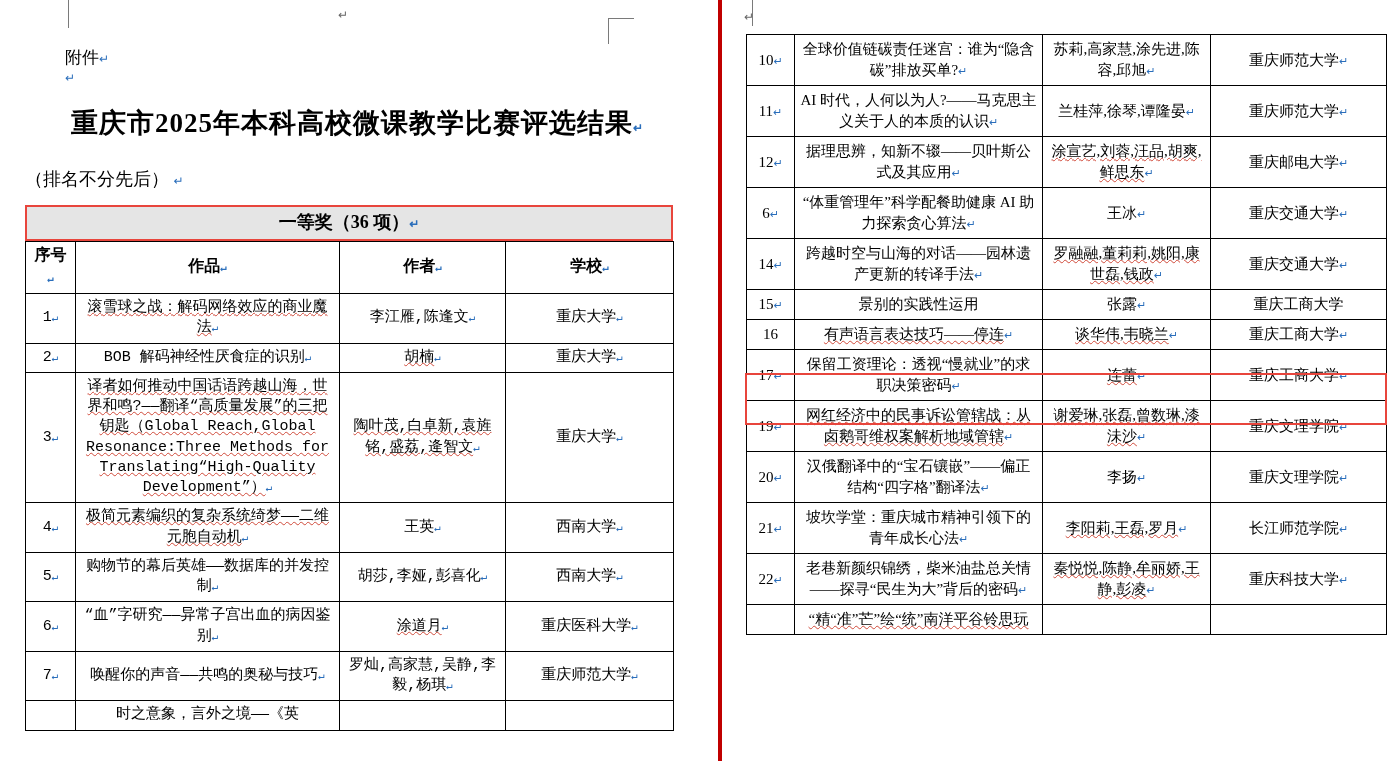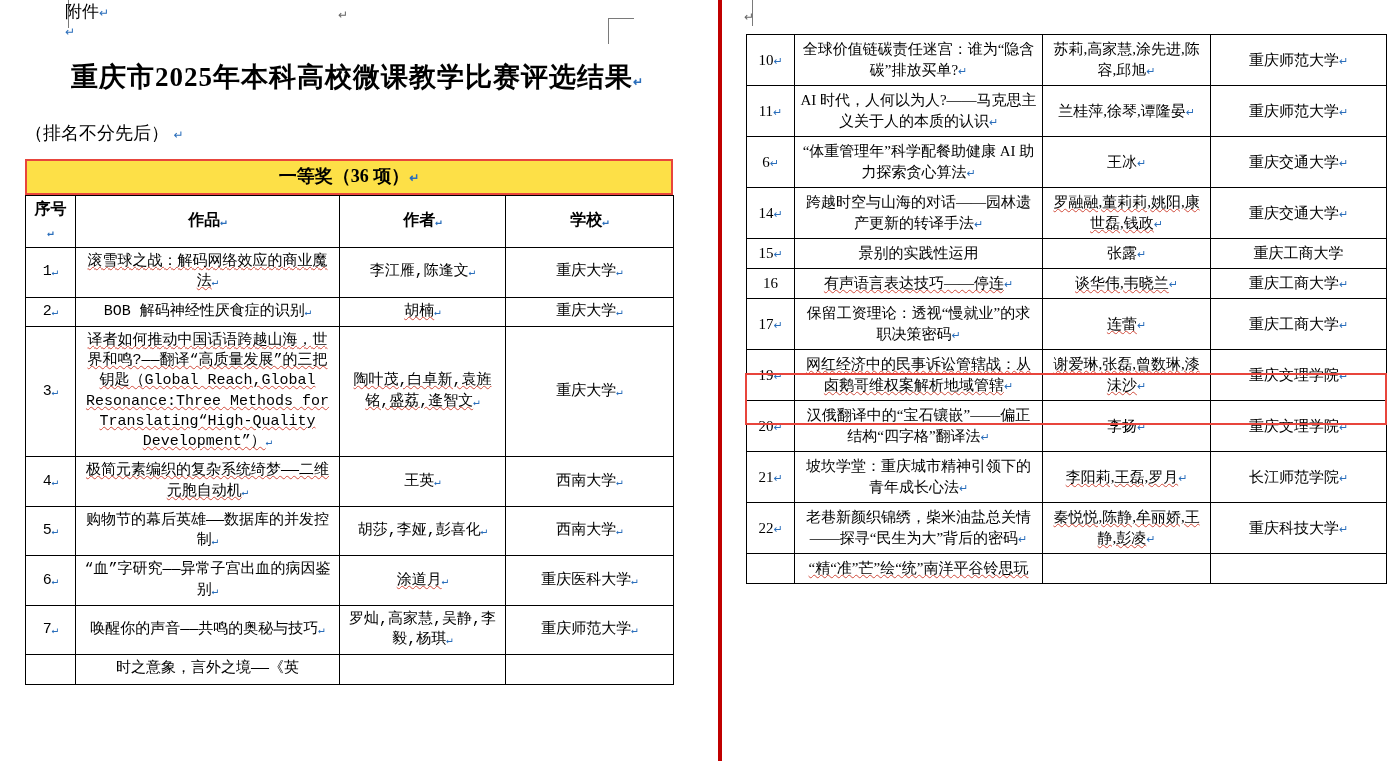--- a/index.html
+++ b/index.html
@@ -43,20 +43,21 @@
   }
   .pilcrow { color: #2a6ebb; font-size: 12px; }
   .gray-pil { color: #666; font-size: 12px; }
 
   
   .doc-body {
     position: absolute;
     left: 25px; top: 0; width: 665px;
   }
   .attach {
+    margin-top: 46px;
     font-size: 17px;
     padding-left: 40px;
     color: #000;
   }
   .blank-line { height: 22px; padding-left: 40px; font-size: 15px; }
   .doc-title {
     margin-top: 14px;
     text-align: center;
     font-size: 27px;
     font-weight: bold;
@@ -74,21 +75,21 @@
     margin-top: 14px;
     margin-left: 0px;
     width: 648px;
   }
   .award-box {
     border: 2px solid #e8453c;
     padding: 3px 0 5px 0;
     text-align: center;
     font-size: 18px;
     font-weight: bold;
-    background: #fde047;
+    background: #e5e5e5;
   }
   
   table.doc {
     border-collapse: collapse;
     width: 648px;
     table-layout: fixed;
     font-family: Liberation Mono, monospace;
   }
   table.doc td, table.doc th {
     border: 1px solid #000;
@@ -261,20 +262,26 @@
             <td><span>苏莉,高家慧,涂先进,陈容,邱旭</span><span class="pil-inline">↵</span></td>
             <td><span>重庆师范大学</span><span class="pil-inline">↵</span></td>
           </tr>
           <tr>
             <td><span>11</span><span class="pil-inline">↵</span></td>
             <td><span>AI 时代，人何以为人?——马克思主义关于人的本质的认识</span><span class="pil-inline">↵</span></td>
             <td><span>兰桂萍,徐琴,谭隆晏</span><span class="pil-inline">↵</span></td>
             <td><span>重庆师范大学</span><span class="pil-inline">↵</span></td>
           </tr>
           <tr>
+            <td><span>12</span><span class="pil-inline">↵</span></td>
+            <td><span>据理思辨，知新不辍——贝叶斯公式及其应用</span><span class="pil-inline">↵</span></td>
+            <td><span class="wav">涂宣艺,刘蓉,汪品,胡爽,鲜思东</span><span class="pil-inline">↵</span></td>
+            <td><span>重庆邮电大学</span><span class="pil-inline">↵</span></td>
+          </tr>
+          <tr>
             <td><span>6</span><span class="pil-inline">↵</span></td>
             <td><span>“体重管理年”科学配餐助健康 AI 助力探索贪心算法</span><span class="pil-inline">↵</span></td>
             <td><span>王冰</span><span class="pil-inline">↵</span></td>
             <td><span>重庆交通大学</span><span class="pil-inline">↵</span></td>
           </tr>
           <tr>
             <td><span>14</span><span class="pil-inline">↵</span></td>
             <td><span>跨越时空与山海的对话——园林遗产更新的转译手法</span><span class="pil-inline">↵</span></td>
             <td><span class="wav">罗融融,董莉莉,姚阳,康世磊,钱政</span><span class="pil-inline">↵</span></td>
             <td><span>重庆交通大学</span><span class="pil-inline">↵</span></td>

